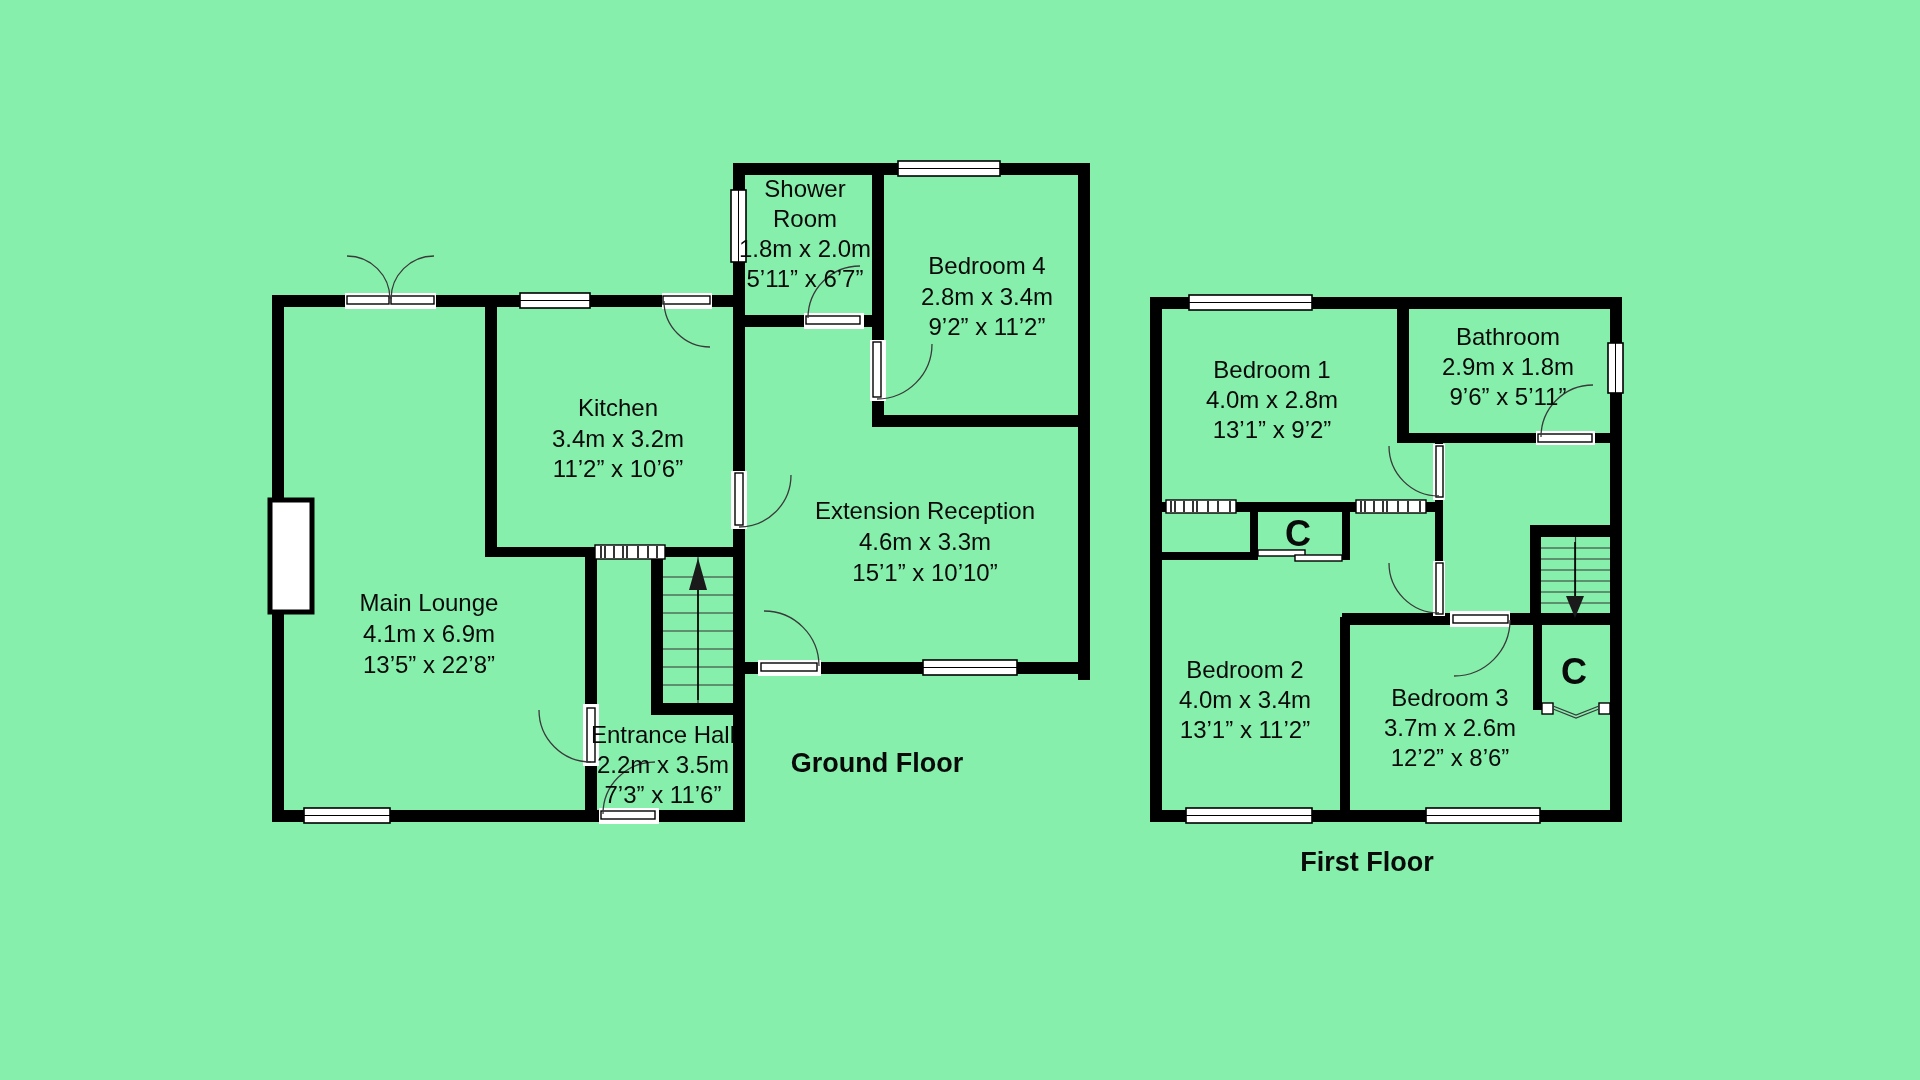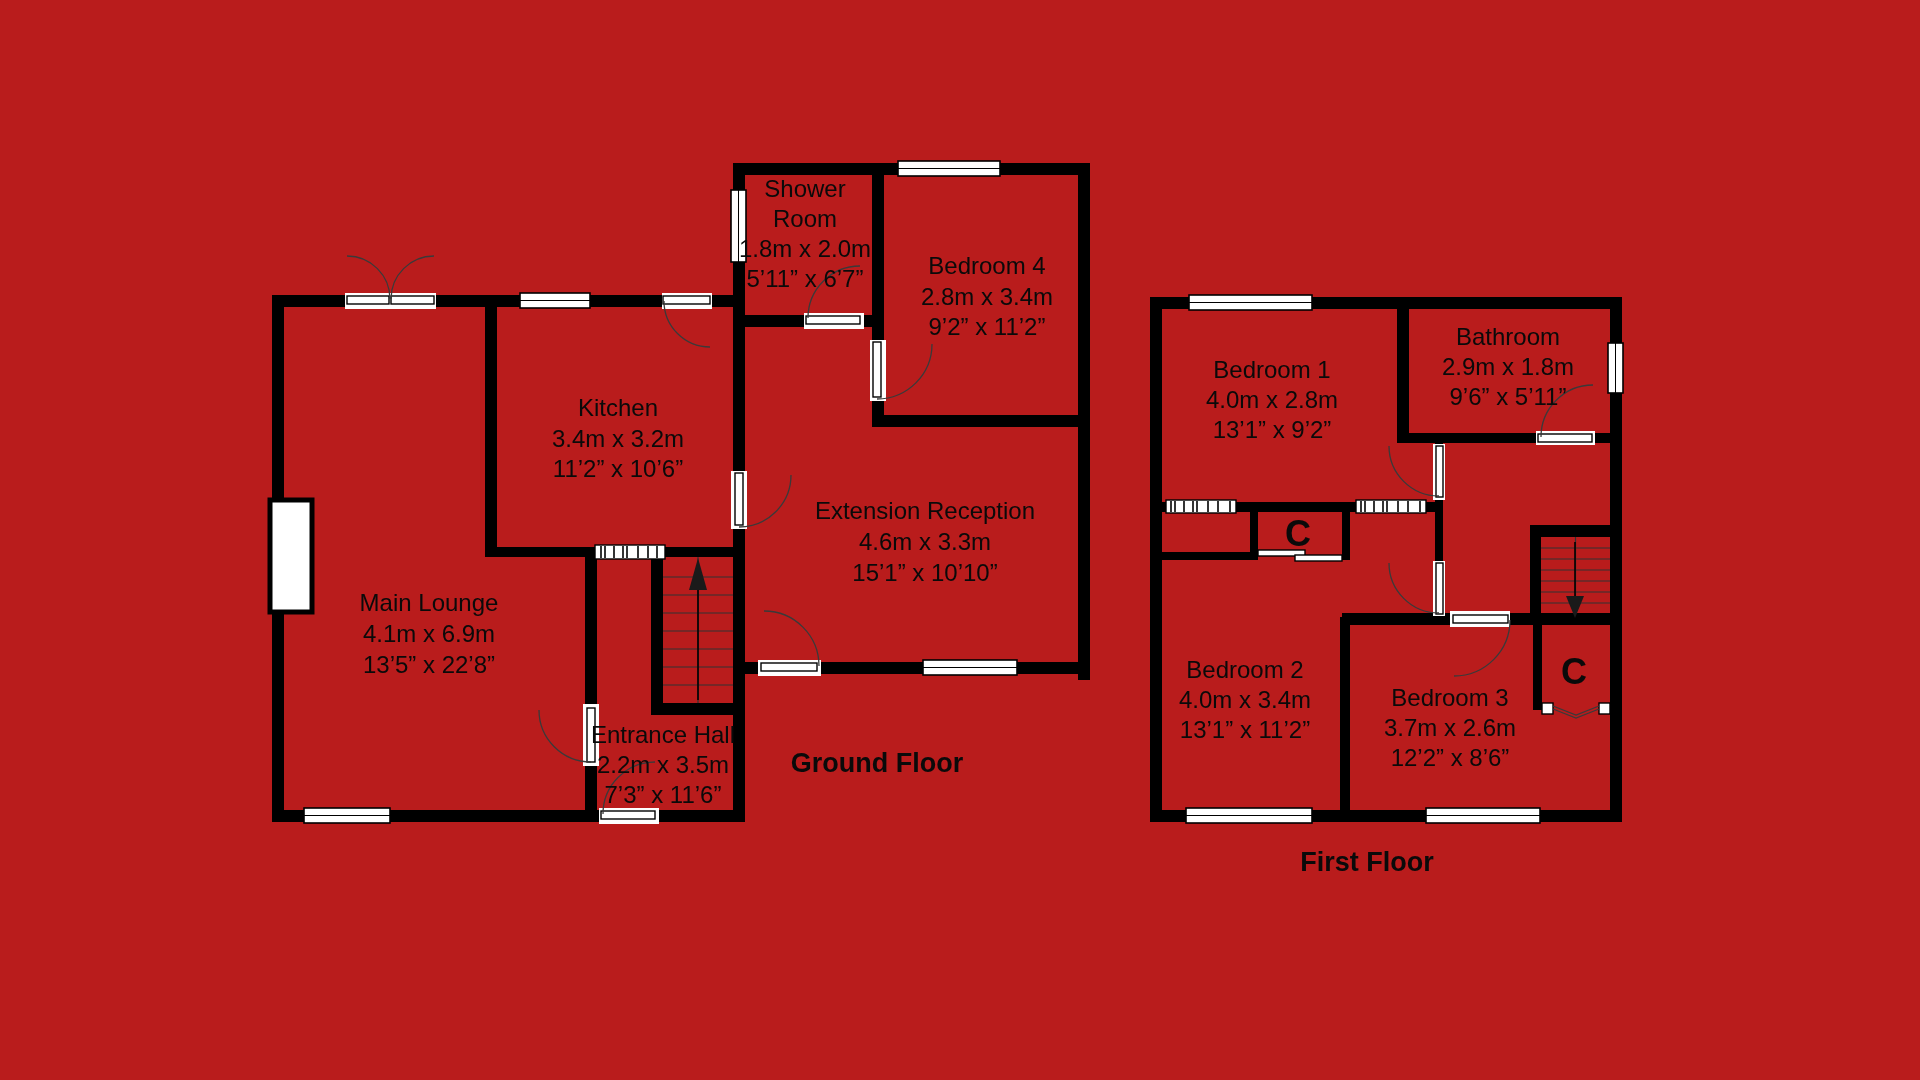--- a/index.html
+++ b/index.html
@@ -1,16 +1,16 @@
 <!DOCTYPE html>
 <html><head>
 <meta charset="utf-8">
 <style>
   html,body{margin:0;padding:0;background:#ffffff;}
-  .stage{width:1920px;height:1080px;background:#b91c1c;position:relative;font-family:"Liberation Sans",sans-serif;}
+  .stage{width:1920px;height:1080px;background:#86efac;position:relative;font-family:"Liberation Sans",sans-serif;}
   svg text{font-family:"Liberation Sans",sans-serif;fill:#0a0a0a;}
   .room-label{font-size:24px;text-anchor:middle;}
   .floor-label{font-size:27px;font-weight:bold;text-anchor:middle;}
   .closet-label{font-size:36px;font-weight:600;text-anchor:middle;}
   .wall{fill:#000000;}
   .gap{fill:#ffffff;stroke:none;}
   .leaf{fill:#ffffff;stroke:#000000;stroke-width:1.4;}
   .win{fill:#ffffff;stroke:#000000;stroke-width:1.6;}
   .winline{stroke:#000000;stroke-width:1;}
   .arc{fill:none;stroke:#3a3a3a;stroke-width:1.3;}

